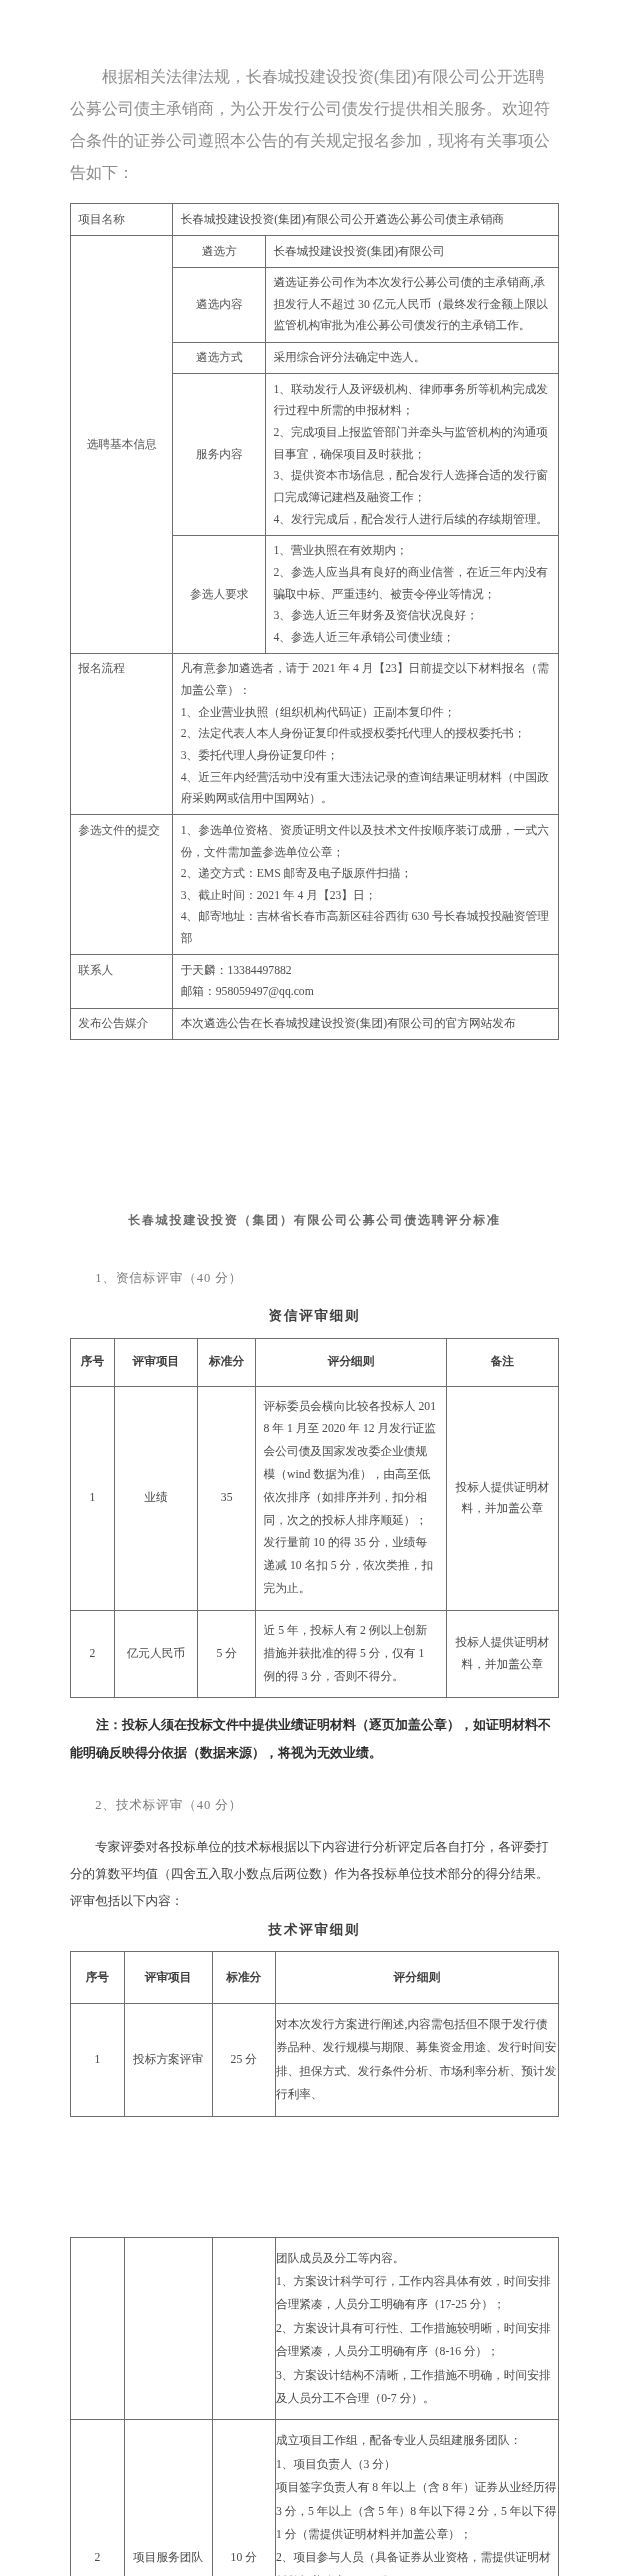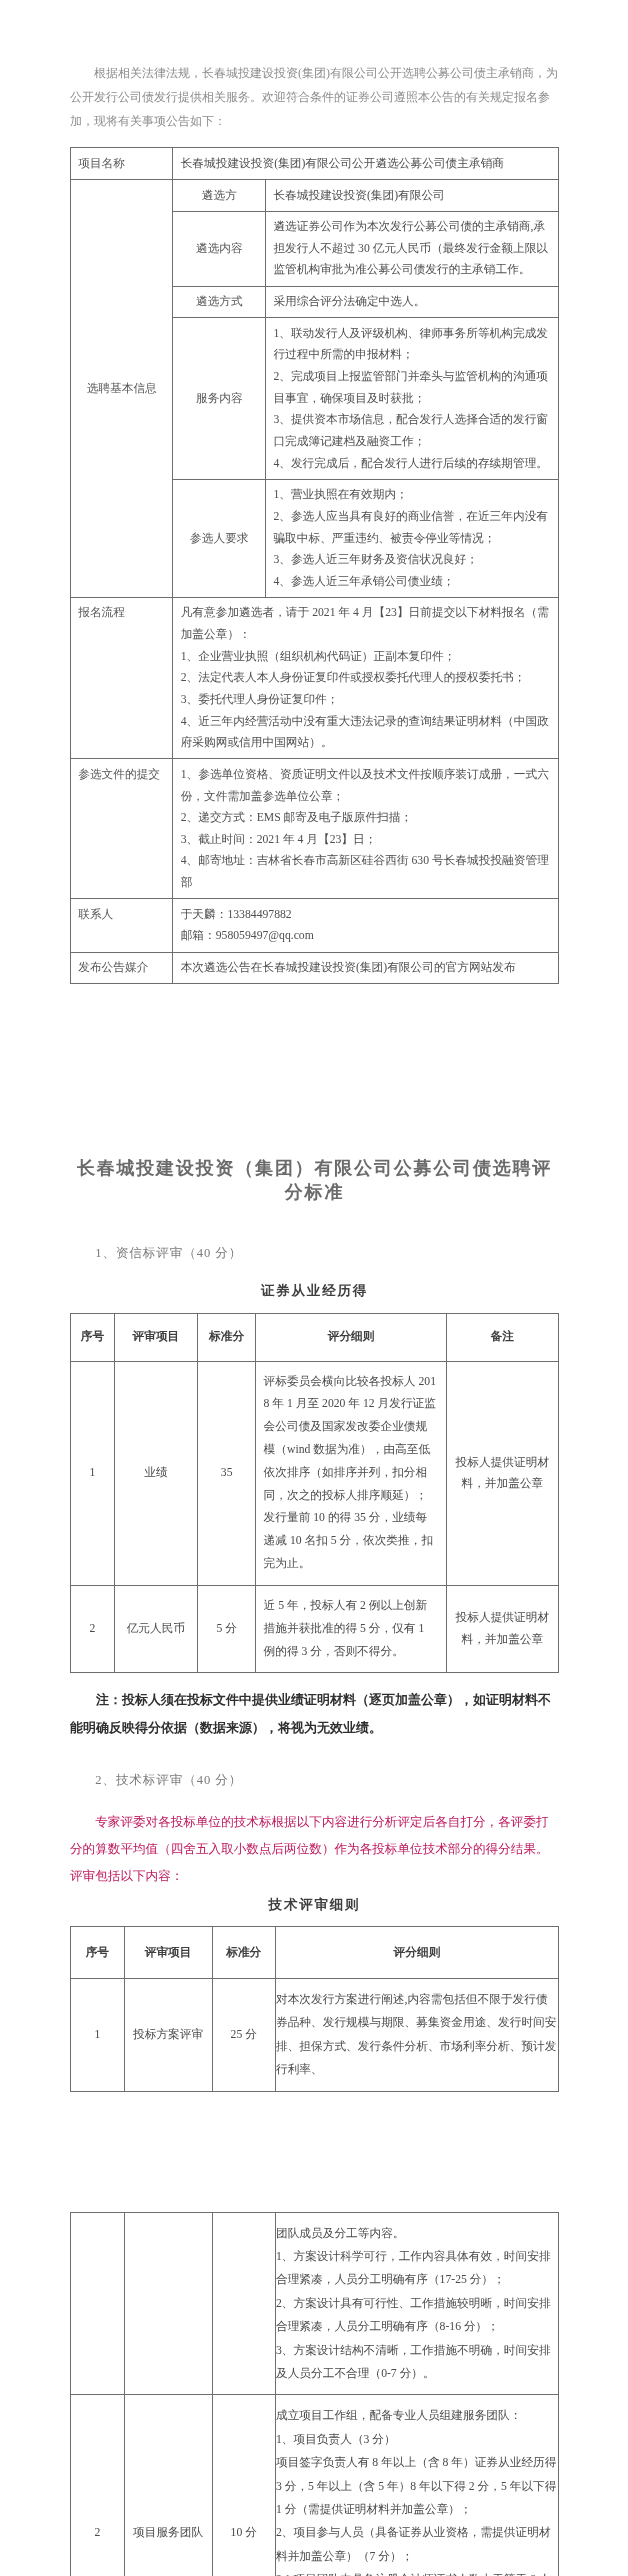--- a/index.html
+++ b/index.html
@@ -15,21 +15,21 @@
   
   .title1 {
     font-size: 14.4px;
     font-weight: bold;
     color: #3d3d3d;
     letter-spacing: 0.9px;
     line-height: 1.5;
     margin-bottom: 23.4px;
   }
   .intro {
-    font-size: 12px;
+    font-size: 16px;
     line-height: 2.0;
     color: #8d8d8d;
     text-indent: 2em;
     margin-bottom: 14.4px;
   }
   table {
     width: 100%;
     border-collapse: collapse;
     table-layout: fixed;
     border-radius: 28px;
@@ -45,21 +45,21 @@
   .t1 col.c1 { width: 21%; }
   .t1 col.c2 { width: 19%; }
   .t1 col.c3 { width: 60%; }
   .lbl-left  { text-align: left;  vertical-align: top; color: #555; }
   .lbl-mid   { text-align: center; vertical-align: middle; color: #555; }
   .val       { text-align: left; white-space: pre-line; color: #4f4f4f; }
 
   
   .pagegap { height: 172px; }
   .title2 {
-    font-size: 18px;
+    font-size: 12px;
     font-weight: bold;
     color: #6b6b6b;
     letter-spacing: 1.8px;
     text-align: center;
     margin-bottom: 41px;
   }
   .sec-heading {
     font-size: 12.6px;
     color: #7a7a7a;
     text-indent: 2em;
@@ -99,21 +99,21 @@
     margin-bottom: 5.4px;
   }
   .t3 col.c1 { width: 11%; }
   .t3 col.c2 { width: 18%; }
   .t3 col.c3 { width: 13%; }
   .t3 col.c4 { width: 58%; }
   .t3 th { font-weight: bold; color: #3f3f3f; text-align: center; padding: 14.4px 5.4px; }
   .t3 .cen { text-align: center; }
   .t3 .detail { white-space: pre-line; padding: 9px 0; line-height: 2.0; }
   .pagebreak { height: 120px; }
-  .p-light  { color: #be185d; }
+  .p-light  { color: #404040; }
 </style>
 </head>
 <body>
 
 <div class="doc">
 
 
   <p class="intro">根据相关法律法规，长春城投建设投资(集团)有限公司公开选聘公募公司债主承销商，为公开发行公司债发行提供相关服务。欢迎符合条件的证券公司遵照本公告的有关规定报名参加，现将有关事项公告如下：</p>
 
   <table class="t1">
@@ -179,21 +179,21 @@
       <td class="val" colspan="2">本次遴选公告在长春城投建设投资(集团)有限公司的官方网站发布</td>
     </tr>
   </tbody>
     </table>
 
   <div class="pagegap"></div>
 
   <h2 class="title2">长春城投建设投资（集团）有限公司公募公司债选聘评分标准</h2>
 
   <p class="sec-heading">1、资信标评审（40 分）</p>
-  <p class="tbl-title">证券从业经历得</p>
+  <p class="tbl-title">资信评审细则</p>
 
   <table class="t2">
     <colgroup>
         <col class="c1">
         <col class="c2">
         <col class="c3">
         <col class="c4">
         <col class="c5">
       </colgroup>
     <tbody>

